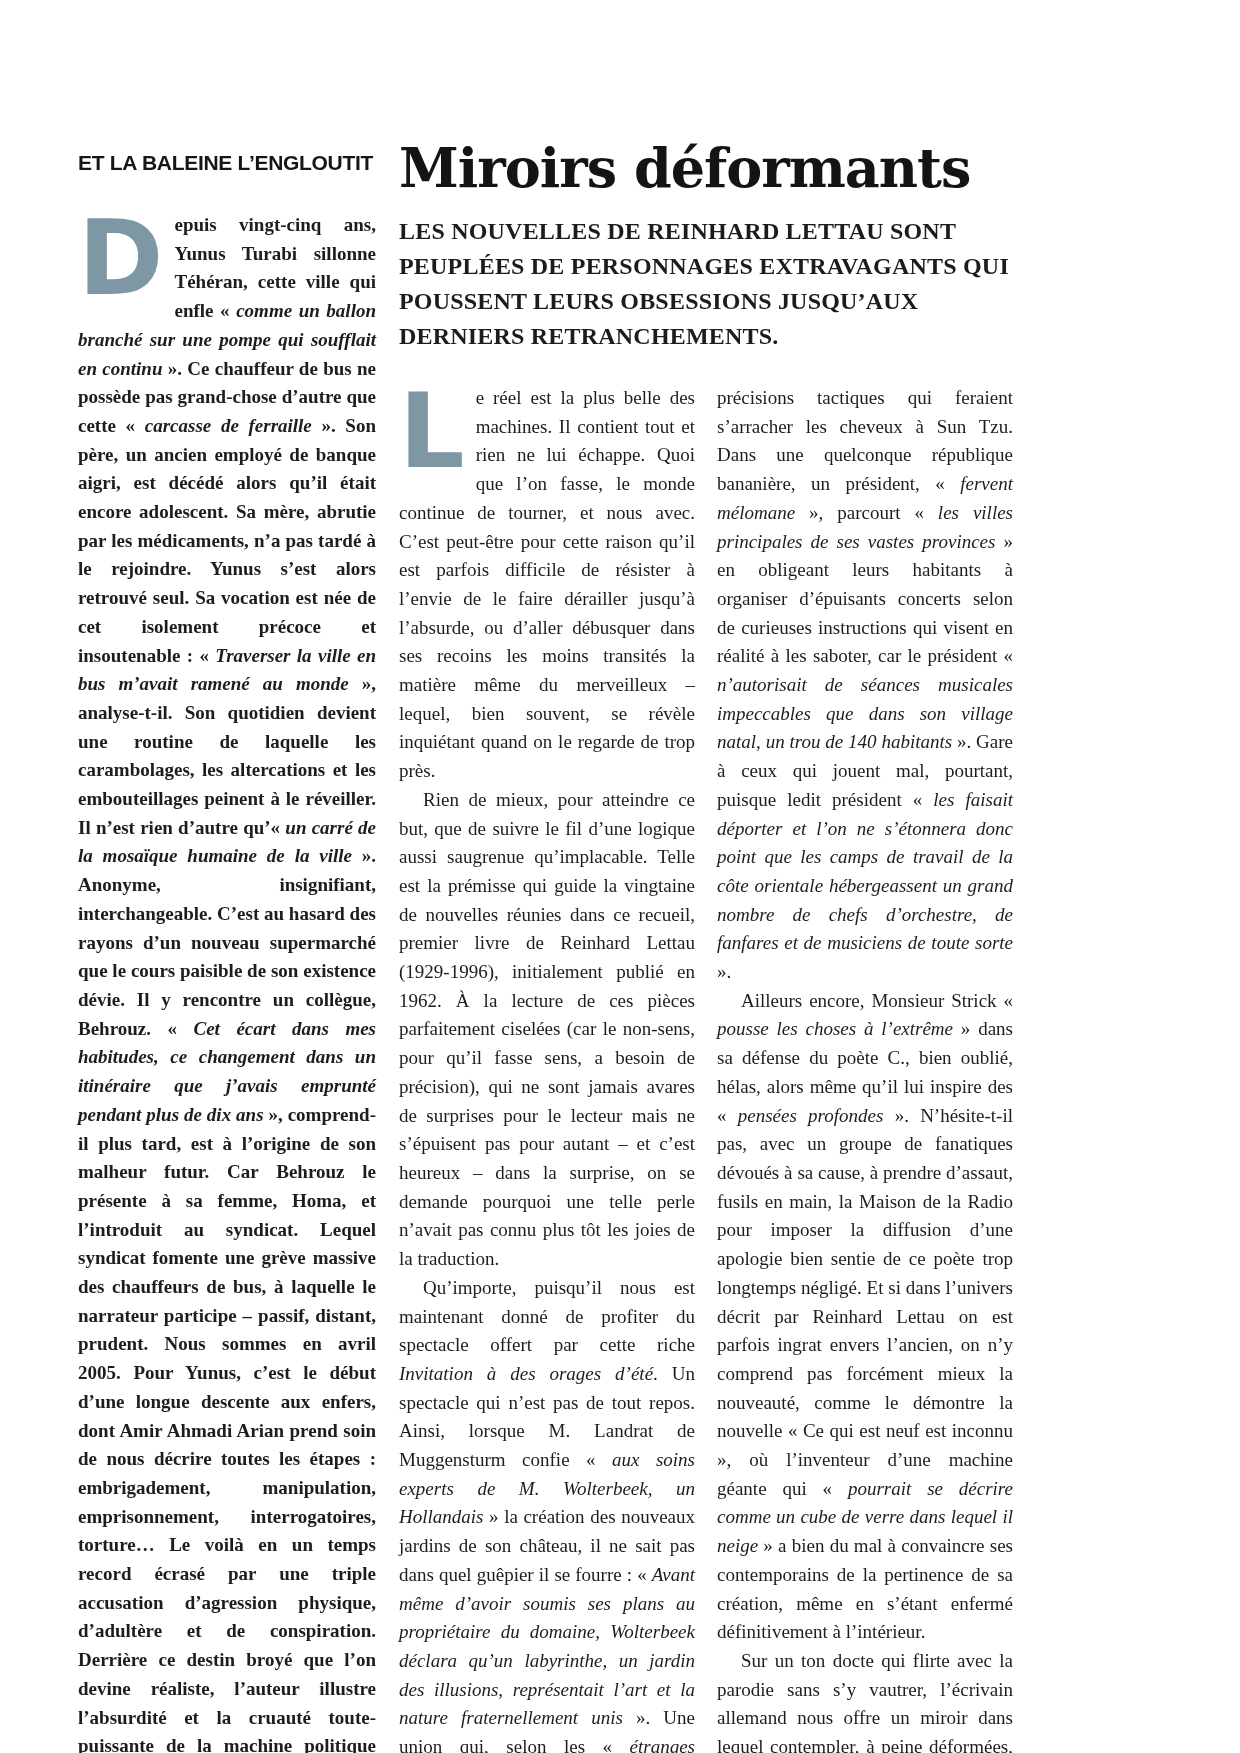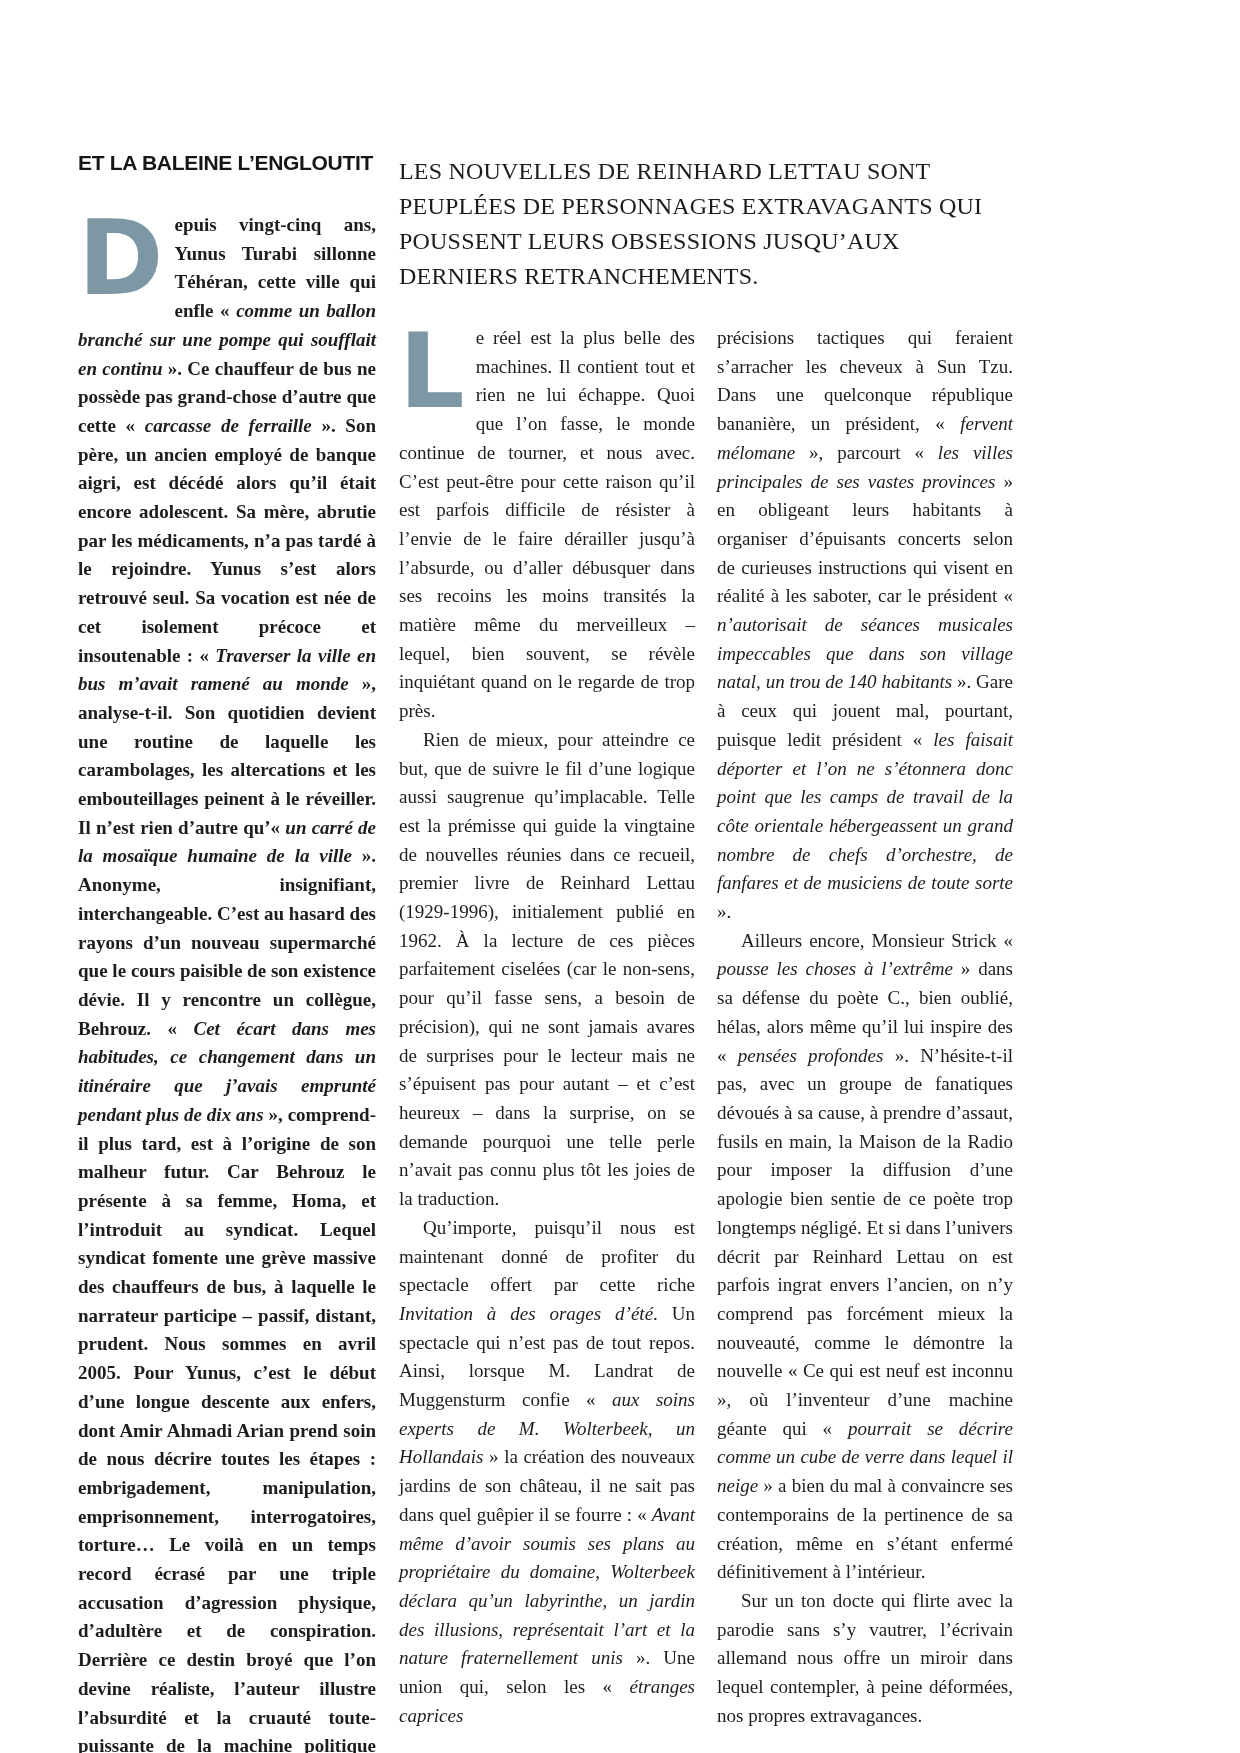--- a/index.html
+++ b/index.html
@@ -76,20 +76,21 @@
     line-height: 60px;
     letter-spacing: -1px;
     color: #141414;
   }
   .standfirst {
     margin-top: 16px;
     font-size: 24px;
     line-height: 35px;
     color: #1c1c1e;
     letter-spacing: 0.2px;
+    font-weight: bold;
   }
   .columns {
     display: flex;
     gap: 22px;
     margin-top: 30px;
   }
   .col { width: 296px; }
 
   
   .footer {
@@ -116,20 +117,21 @@
 
   <aside class="left-col">
     <div class="review-title">ET LA BALEINE L’ENGLOUTIT</div>
     <div class="review-body paras">
         <p class="no-indent"><span class="dropcap">D</span><span>epuis vingt-cinq ans, Yunus Turabi sillonne Téhéran, cette ville qui enfle « </span><span class="it">comme un ballon branché sur une pompe qui soufflait en continu</span><span> ». Ce chauffeur de bus ne possède pas grand-chose d’autre que cette « </span><span class="it">carcasse de ferraille</span><span> ». Son père, un ancien employé de banque aigri, est décédé alors qu’il était encore adolescent. Sa mère, abrutie par les médicaments, n’a pas tardé à le rejoindre. Yunus s’est alors retrouvé seul. Sa vocation est née de cet isolement précoce et insoutenable : « </span><span class="it">Traverser la ville en bus m’avait ramené au monde</span><span> », analyse-t-il. Son quotidien devient une routine de laquelle les carambolages, les altercations et les embouteillages peinent à le réveiller. Il n’est rien d’autre qu’« </span><span class="it">un carré de la mosaïque humaine de la ville</span><span> ». Anonyme, insignifiant, interchangeable. C’est au hasard des rayons d’un nouveau supermarché que le cours paisible de son existence dévie. Il y rencontre un collègue, Behrouz. « </span><span class="it">Cet écart dans mes habitudes, ce changement dans un itinéraire que j’avais emprunté pendant plus de dix ans</span><span> », comprend-il plus tard, est à l’origine de son malheur futur. Car Behrouz le présente à sa femme, Homa, et l’introduit au syndicat. Lequel syndicat fomente une grève massive des chauffeurs de bus, à laquelle le narrateur participe – passif, distant, prudent. Nous sommes en avril 2005. Pour Yunus, c’est le début d’une longue descente aux enfers, dont Amir Ahmadi Arian prend soin de nous décrire toutes les étapes : embrigadement, manipulation, emprisonnement, interrogatoires, torture… Le voilà en un temps record écrasé par une triple accusation d’agression physique, d’adultère et de conspiration. Derrière ce destin broyé que l’on devine réaliste, l’auteur illustre l’absurdité et la cruauté toute-puissante de la machine politique iranienne. Il souligne aussi l’impuissance, la force et le courage de chaque individu pris au piège – comme en témoigne le combat de Yunus pour préserver à tout prix sa raison.</span></p>
       </div>
 
   </aside>
 
   <article class="main">
+    <h1 class="article-title">Miroirs déformants</h1>
     <div class="standfirst">LES NOUVELLES DE REINHARD LETTAU SONT PEUPLÉES DE PERSONNAGES EXTRAVAGANTS QUI POUSSENT LEURS OBSESSIONS JUSQU’AUX DERNIERS RETRANCHEMENTS.</div>
     <div class="columns">
       <div class="col paras">
           <p class="no-indent"><span class="dropcap">L</span><span>e réel est la plus belle des machines. Il contient tout et rien ne lui échappe. Quoi que l’on fasse, le monde continue de tourner, et nous avec. C’est peut-être pour cette raison qu’il est parfois difficile de résister à l’envie de le faire dérailler jusqu’à l’absurde, ou d’aller débusquer dans ses recoins les moins transités la matière même du merveilleux – lequel, bien souvent, se révèle inquiétant quand on le regarde de trop près.</span></p>
           <p><span>Rien de mieux, pour atteindre ce but, que de suivre le fil d’une logique aussi saugrenue qu’implacable. Telle est la prémisse qui guide la vingtaine de nouvelles réunies dans ce recueil, premier livre de Reinhard Lettau (1929-1996), initialement publié en 1962. À la lecture de ces pièces parfaitement ciselées (car le non-sens, pour qu’il fasse sens, a besoin de précision), qui ne sont jamais avares de surprises pour le lecteur mais ne s’épuisent pas pour autant – et c’est heureux – dans la surprise, on se demande pourquoi une telle perle n’avait pas connu plus tôt les joies de la traduction.</span></p>
           <p><span>Qu’importe, puisqu’il nous est maintenant donné de profiter du spectacle offert par cette riche </span><span class="it">Invitation à des orages d’été</span><span>. Un spectacle qui n’est pas de tout repos. Ainsi, lorsque M. Landrat de Muggensturm confie « </span><span class="it">aux soins experts de M. Wolterbeek, un Hollandais</span><span> » la création des nouveaux jardins de son château, il ne sait pas dans quel guêpier il se fourre : « </span><span class="it">Avant même d’avoir soumis ses plans au propriétaire du domaine, Wolterbeek déclara qu’un labyrinthe, un jardin des illusions, représentait l’art et la nature fraternellement unis</span><span> ». Une union qui, selon les « </span><span class="it">étranges caprices</span></p>
         </div>
       <div class="col">
         <div class="paras">
             <p class="no-indent"><span>précisions tactiques qui feraient s’arracher les cheveux à Sun Tzu. Dans une quelconque république bananière, un président, « </span><span class="it">fervent mélomane</span><span> », parcourt « </span><span class="it">les villes principales de ses vastes provinces</span><span> » en obligeant leurs habitants à organiser d’épuisants concerts selon de curieuses instructions qui visent en réalité à les saboter, car le président « </span><span class="it">n’autorisait de séances musicales impeccables que dans son village natal, un trou de 140 habitants</span><span> ». Gare à ceux qui jouent mal, pourtant, puisque ledit président « </span><span class="it">les faisait déporter et l’on ne s’étonnera donc point que les camps de travail de la côte orientale hébergeassent un grand nombre de chefs d’orchestre, de fanfares et de musiciens de toute sorte</span><span> ».</span></p>

